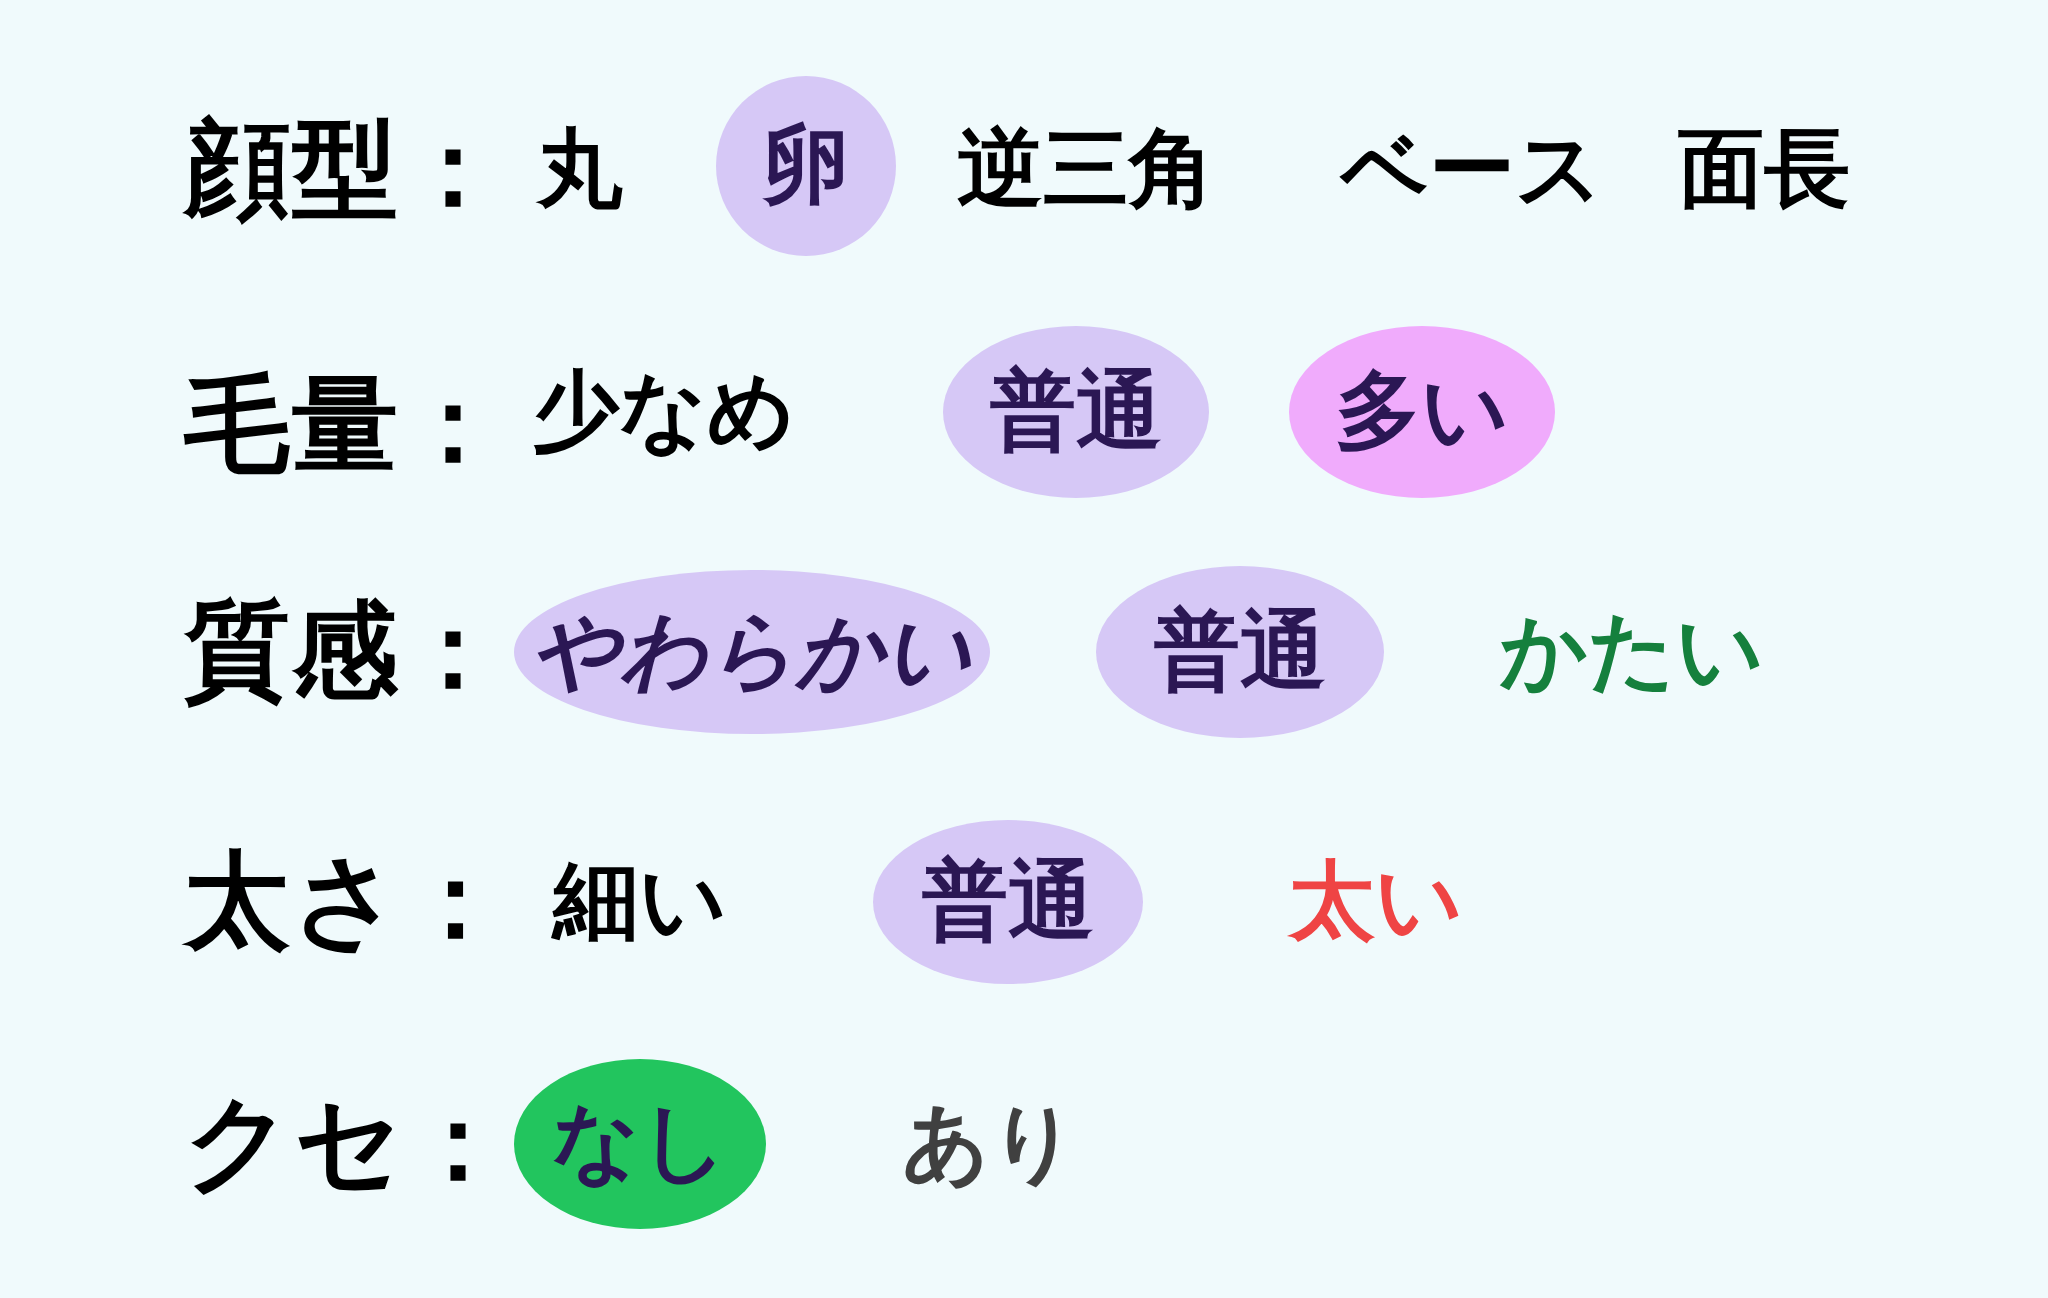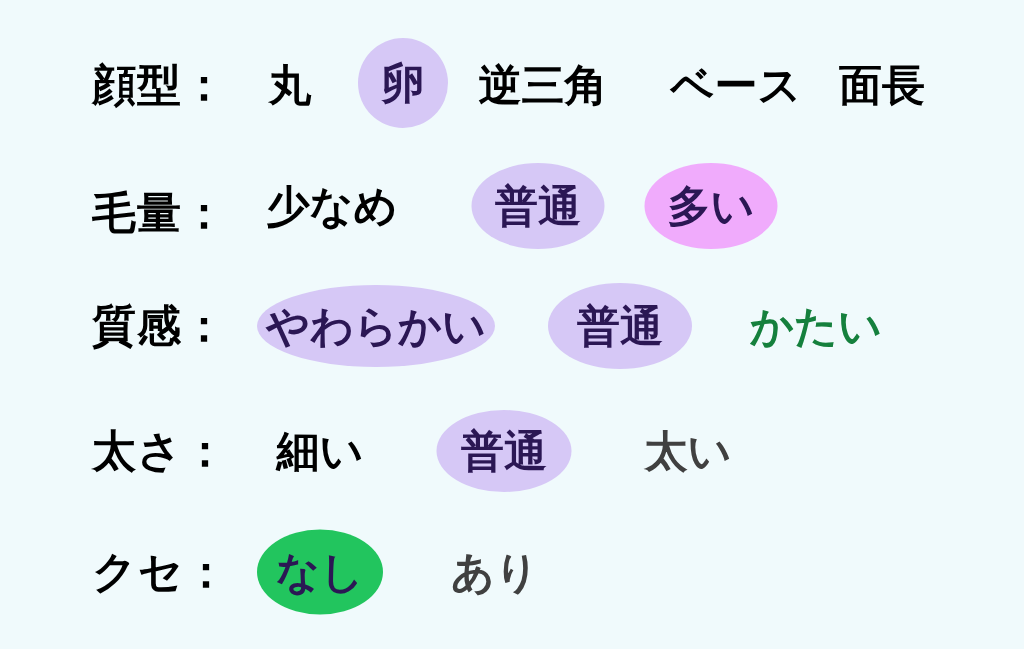--- a/index.html
+++ b/index.html
@@ -23,21 +23,21 @@
   .row {
     position: absolute;
     left: 0;
     width: 1024px;
     display: flex;
     align-items: center;
   }
   .row-label {
     position: absolute;
     left: 92px;
-    font-size: 44px;
+    font-size: 53px;
     font-weight: bold;
     color: #000000;
     letter-spacing: 1px;
     white-space: nowrap;
     line-height: 1;
     transform: translateY(-50%);
   }
   .option {
     position: absolute;
     display: flex;
@@ -71,28 +71,28 @@
       <div class="option" style="left: 882px; top: 85px; width: 100px; height: 60px; color: rgb(0, 0, 0);">面長</div>
     </div>
     <div class="row" style="top: 0px;">
       <div class="row-label" style="top: 213px;">毛量：</div>
       <div class="option" style="left: 332px; top: 206px; width: 145px; height: 60px; color: rgb(0, 0, 0);">少なめ</div>
       <div class="option selected" style="left: 538px; top: 206px; width: 133px; height: 86px; background: rgb(214, 200, 246); color: rgb(43, 23, 84);">普通</div>
       <div class="option selected" style="left: 711px; top: 206px; width: 133px; height: 86px; background: #f0abfc; color: rgb(43, 23, 84);">多い</div>
     </div>
     <div class="row" style="top: 0px;">
       <div class="row-label" style="top: 326px; text-align: center;">質感：</div>
-      <div class="option selected" style="left: 376px; top: 326px; width: 238px; height: 82px; background: rgb(214, 200, 246); color: rgb(43, 23, 84);">やわらかい</div>
+      <div class="option selected" style="left: 376px; top: 326px; width: 238px; height: 82px; background: rgb(214, 200, 246); color: rgb(43, 23, 84); font-style: italic;">やわらかい</div>
       <div class="option selected" style="left: 620px; top: 326px; width: 144px; height: 86px; background: rgb(214, 200, 246); color: rgb(43, 23, 84);">普通</div>
       <div class="option" style="left: 816px; top: 326px; width: 145px; height: 60px; color: #15803d;">かたい</div>
     </div>
     <div class="row" style="top: 0px;">
       <div class="row-label" style="top: 451px; text-align: center;">太さ：</div>
       <div class="option" style="left: 320px; top: 451px; width: 100px; height: 60px; color: rgb(0, 0, 0);">細い</div>
       <div class="option selected" style="left: 504px; top: 451px; width: 135px; height: 82px; background: rgb(214, 200, 246); color: rgb(43, 23, 84);">普通</div>
-      <div class="option" style="left: 688px; top: 451px; width: 100px; height: 60px; color: #404040;">太い</div>
+      <div class="option" style="left: 688px; top: 451px; width: 100px; height: 60px; color: #ef4444;">太い</div>
     </div>
     <div class="row" style="top: 0px;">
       <div class="row-label" style="top: 572px;">クセ：</div>
       <div class="option selected" style="left: 320px; top: 572px; width: 126px; height: 85px; background: #22c55e; color: rgb(43, 23, 84);">なし</div>
       <div class="option" style="left: 495px; top: 572px; width: 100px; height: 60px; color: #404040;">あり</div>
     </div>
   </div>
 
 </body></html>

